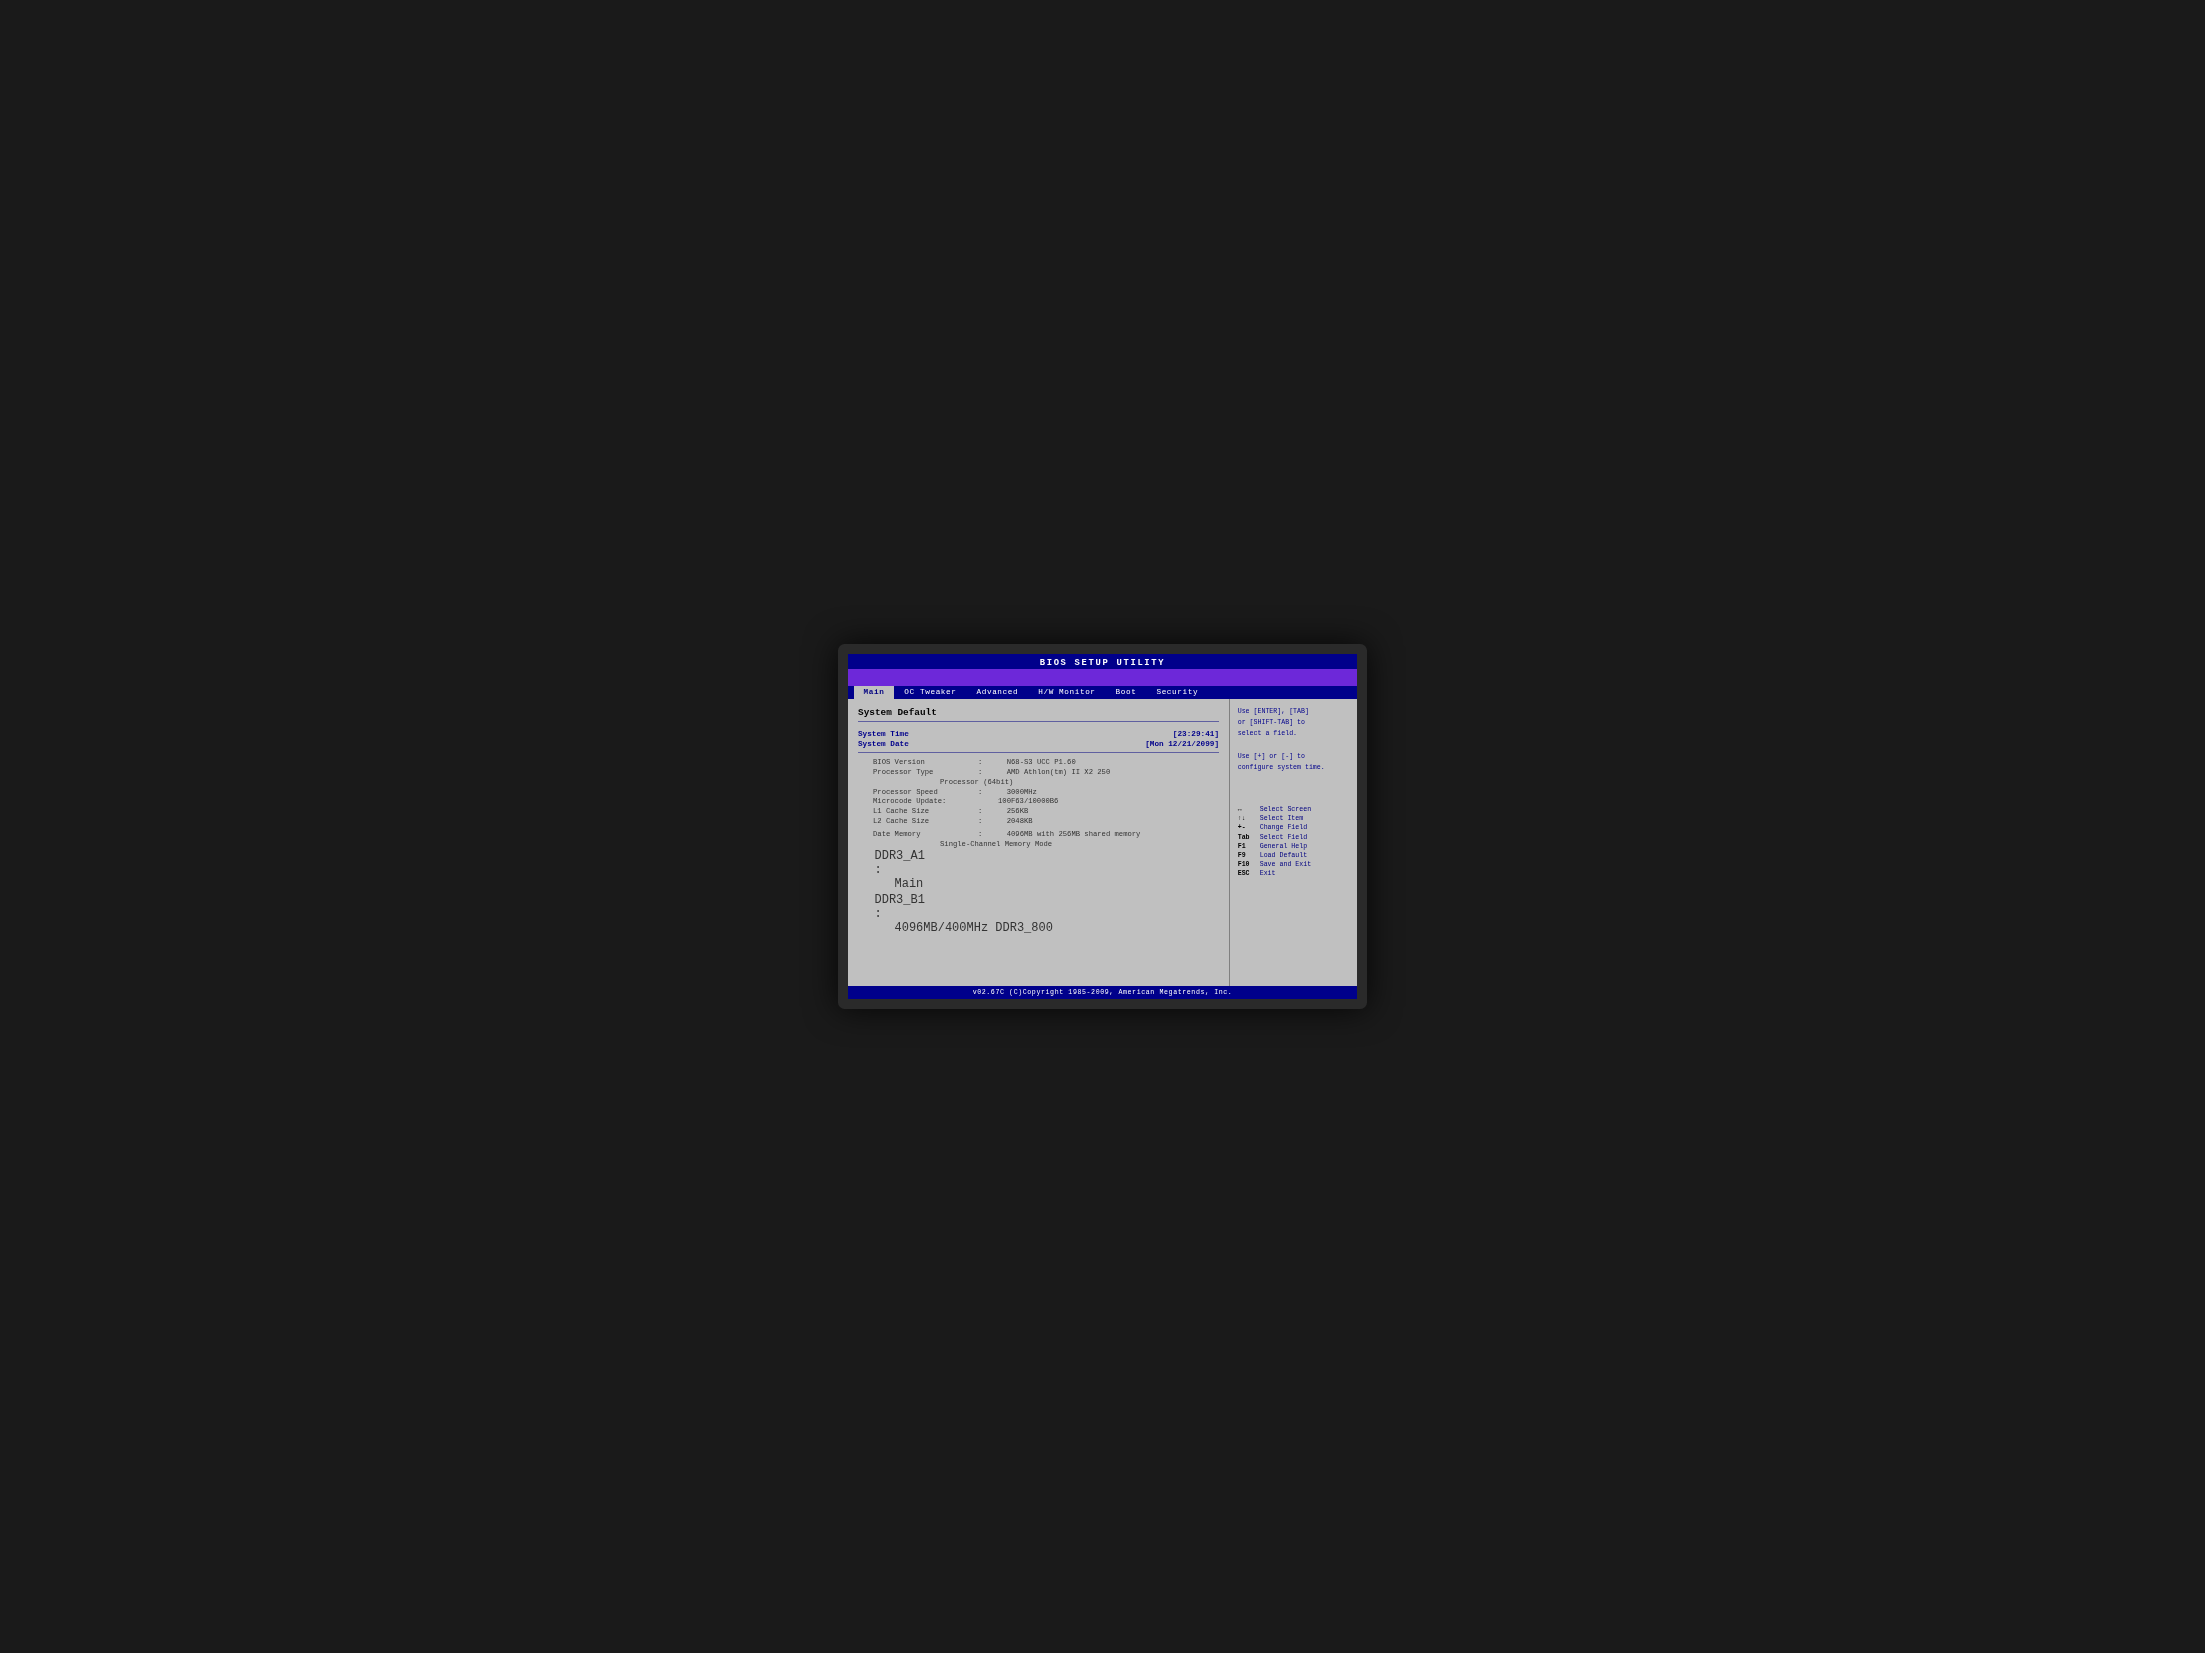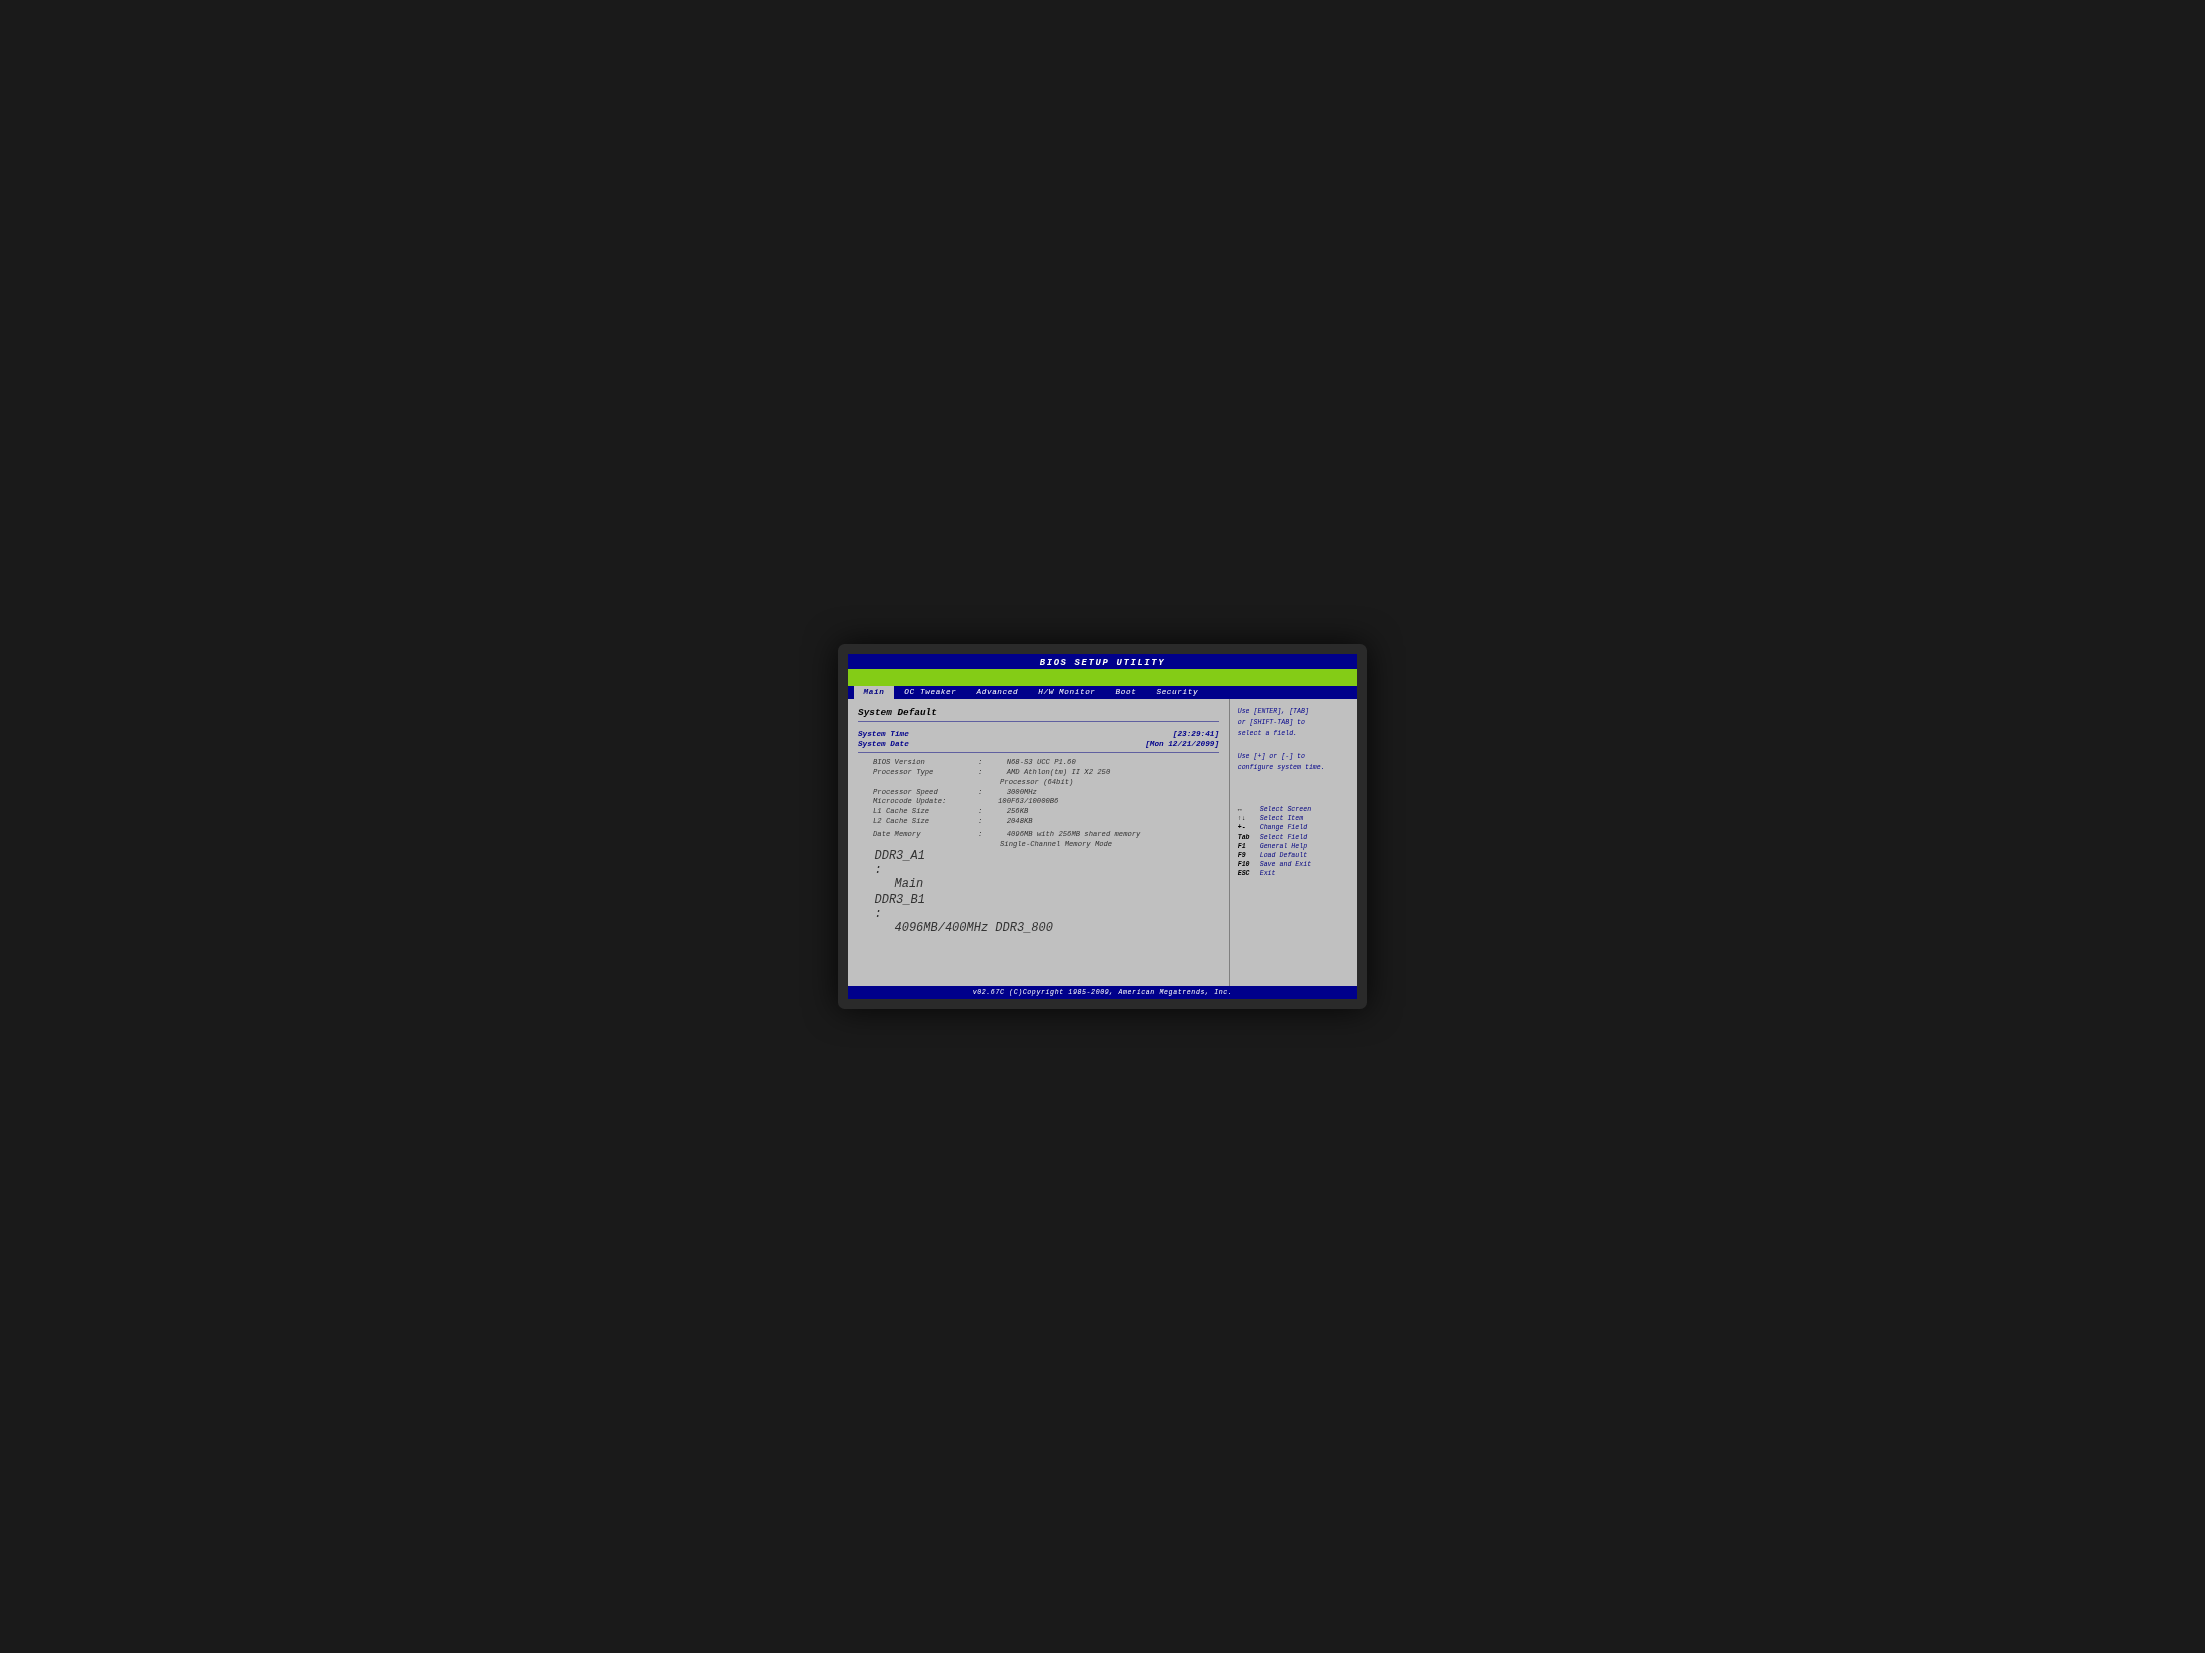--- a/index.html
+++ b/index.html
@@ -16,24 +16,23 @@
     .monitor {
       background: #111;
       border: 10px solid #2a2a2a;
       border-radius: 6.6px;
       width: 529px;
       box-shadow: 0 0 33px rgba(0,0,0,0.8);
       overflow: hidden;
     }
 
     .bios-screen {
-      background: #84cc16;
+      background: #6d28d9;
       width: 100%;
       overflow: hidden;
-      font-style: italic;
     }
 
     
     .title-bar {
       background: #00008b;
       text-align: center;
       padding: 3.3px 0 1.1px 0;
     }
 
     .title-bar-text {
@@ -129,21 +128,21 @@
       margin-right: 4.4px;
     }
 
     .spec-value {
       color: #333333;
       margin-left: 20px;
     }
 
     .spec-value-indent {
       color: #333333;
-      margin-left: 109px;
+      margin-left: 49px;
       font-size: 7.2px;
       margin-bottom: 1.7px;
       padding-left: 33px;
     }
 
     .memory-block {
       margin-top: 5.5px;
     }
 
     .ddr-row {

